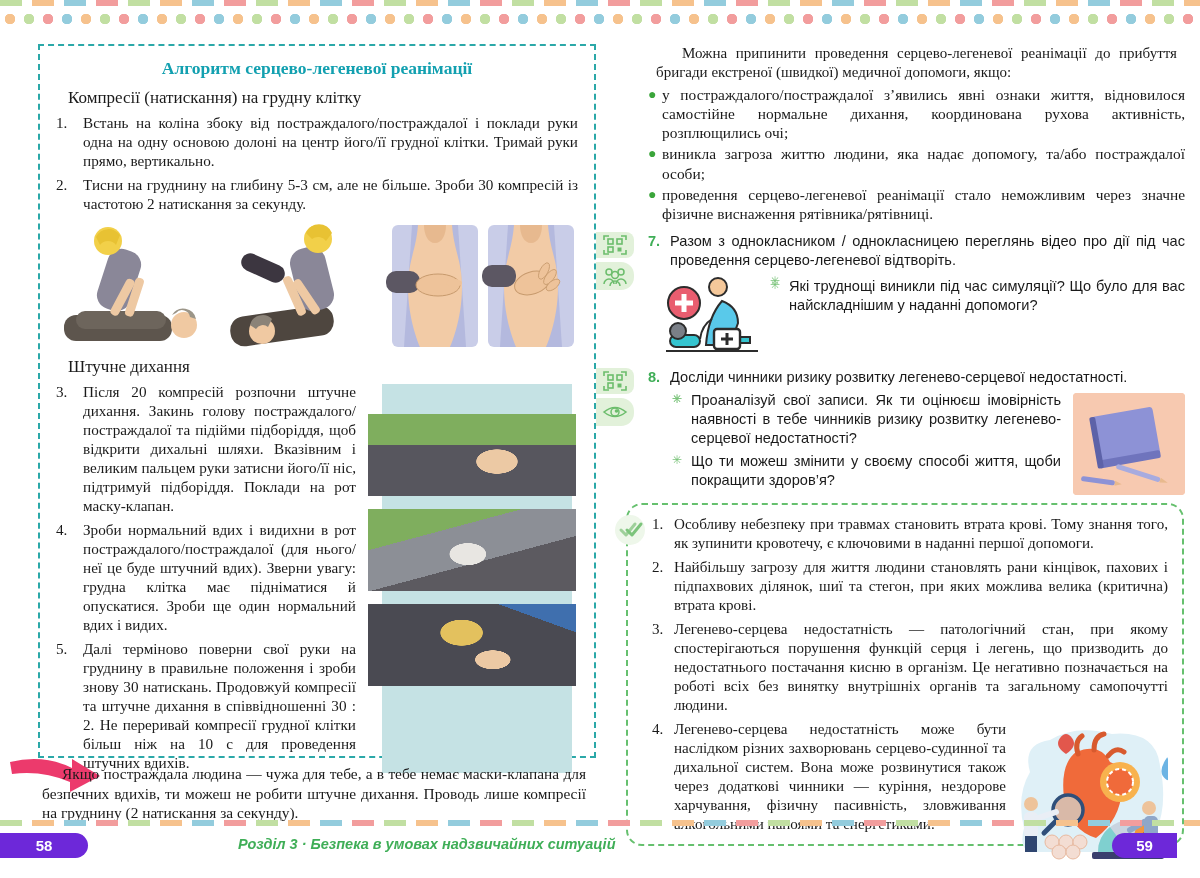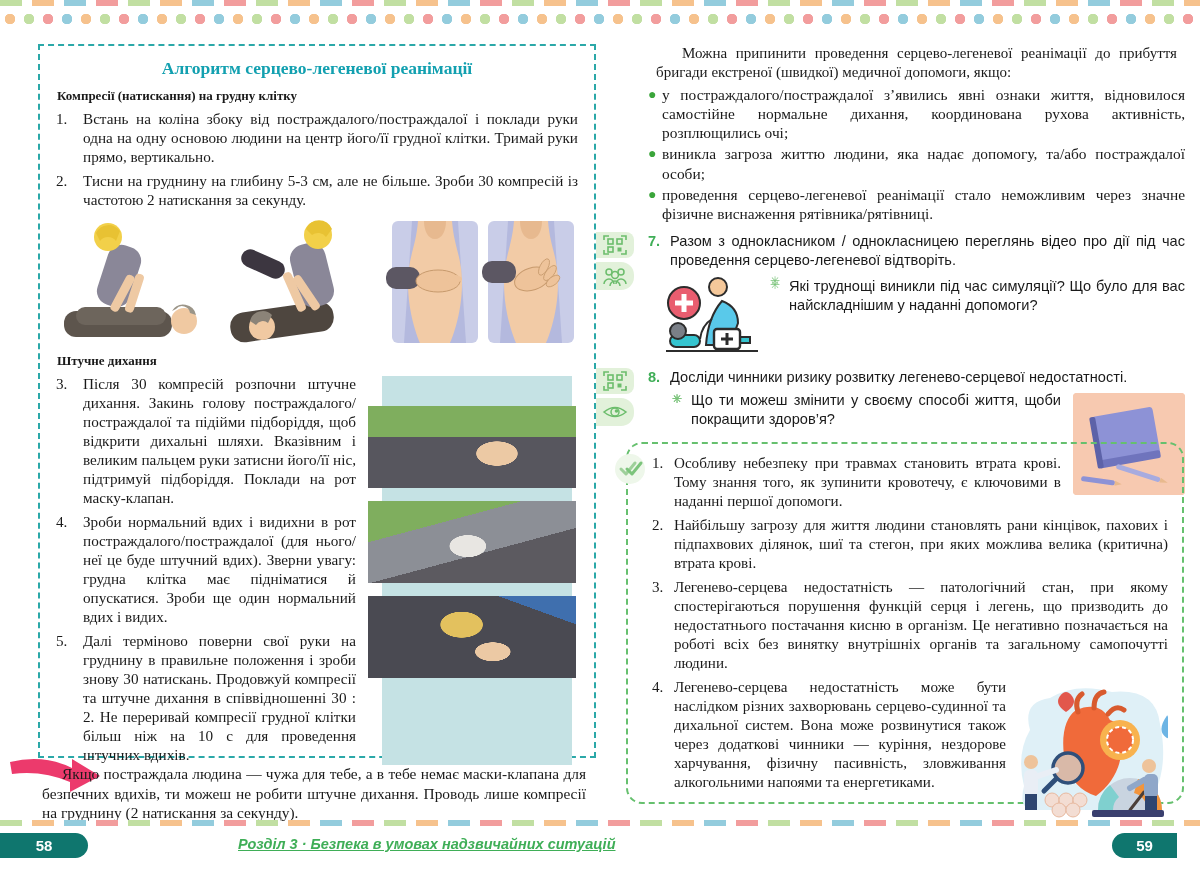--- a/index.html
+++ b/index.html
@@ -29,44 +29,44 @@
       linear-gradient(90deg,#f6c28d 0 22px,transparent 22px),
       linear-gradient(90deg,#93ccdd 0 22px,transparent 22px),
       linear-gradient(90deg,#f29d9d 0 22px,transparent 22px);
     background-size:128px 6px;background-repeat:repeat-x;
     background-position:0 0,32px 0,64px 0,96px 0;}
 
   
   .algo-box{position:absolute;left:38px;top:44px;width:558px;height:714px;
     border:2px dashed #2ba8a8;box-sizing:border-box;padding:6px 16px 8px;background:#fff;}
   .algo-title{font-size:17.5px;font-weight:bold;color:#12a0b0;text-align:center;margin:6px 0 9px;}
-  .sec-head{font-size:13px;font-weight:bold;margin:0 1px 5px;}
+  .sec-head{font-size:17px;font-weight:normal;margin:0 12px 5px;}
   .item{display:flex;font-size:15.2px;line-height:1.25;text-align:justify;margin-bottom:5px;}
   .item .num{flex:0 0 27px;font-weight:normal;}
   .illus-row{margin:6px 0 2px;}
   .two-col{display:flex;gap:10px;}
   .col-text{width:300px;}
   .col-media{flex:1;position:relative;}
   .teal-band{position:absolute;left:16px;right:6px;top:2px;bottom:4px;background:#c5e2e4;}
   .photo{position:relative;height:82px;margin:13px 2px 0;}
   .photo.first{margin-top:32px;}
 
   
   .note{position:absolute;left:42px;top:764px;width:544px;font-size:15.4px;line-height:1.28;
         text-indent:20px;text-align:justify;}
   .note-arrow{position:absolute;left:10px;top:752px;width:90px;height:44px;}
 
   
-  .page-badge{position:absolute;top:833px;height:25px;background:#0f766e;color:#fff;
+  .page-badge{position:absolute;top:833px;height:25px;background:#6d28d9;color:#fff;
     font-family:"Liberation Sans",sans-serif;font-weight:bold;font-size:15px;
     display:flex;align-items:center;justify-content:center;}
   .badge-left{left:0;width:88px;border-radius:0 13px 13px 0;}
   .badge-right{left:1112px;width:65px;border-radius:13px 0 0 13px;}
   .footer-text{position:absolute;top:836px;color:#3fae57;font-style:italic;font-weight:bold;
-    font-size:14.5px;font-family:"Liberation Sans",sans-serif;text-decoration:underline;}
+    font-size:14.5px;font-family:"Liberation Sans",sans-serif;}
   .footer-left{left:238px;}
   .footer-right{left:660px;width:480px;text-align:center;}
 
   
   .right-col{position:absolute;left:648px;top:44px;width:537px;}
   .intro{font-size:15px;line-height:1.24;text-align:justify;text-indent:26px;margin:0 8px 4px;}
   .bullet{display:flex;font-size:15.4px;line-height:1.24;text-align:justify;margin-bottom:2px;}
   .bullet .b{flex:0 0 14px;color:#3aa53a;font-size:14px;padding-top:1px;}
 
   .task{position:relative;margin-top:9px;font-family:"Liberation Sans",sans-serif;
@@ -105,21 +105,21 @@
 
   <div class="top-dashes"></div>
   <div class="top-dots"></div>
 
   <div class="algo-box">
     <div class="algo-title">Алгоритм серцево-легеневої реанімації</div>
     <div class="sec-head">Компресії (натискання) на грудну клітку</div>
 
     <div class="item">
       <span class="num">1.</span>
-      <span>Встань на коліна збоку від постраждалого/постраждалої і поклади руки одна на одну основою людини на центр його/її грудної клітки. Тримай руки прямо, вертикально.</span>
+      <span>Встань на коліна збоку від постраждалого/постраждалої і поклади руки одна на одну основою долоні на центр його/її грудної клітки. Тримай руки прямо, вертикально.</span>
     </div>
     <div class="item">
       <span class="num">2.</span>
       <span>Тисни на груднину на глибину 5-3 см, але не більше. Зроби 30 компресій із частотою 2 натискання за секунду.</span>
     </div>
 
     <div class="illus-row">
       <svg width="524" height="132" viewBox="0 0 524 132">
 
         <g>
@@ -171,21 +171,21 @@
         </g>
       </svg>
     </div>
 
     <div class="sec-head">Штучне дихання</div>
 
     <div class="two-col">
       <div class="col-text">
         <div class="item">
           <span class="num">3.</span>
-          <span>Після 30 компресій розпочни штучне дихання. Закинь голову постраждалого/постраждалої та підійми підборіддя, щоб відкрити дихальні шляхи. Вказівним і великим пальцем руки затисни його/її ніс, підтримуй підборіддя. Поклади на рот маску-клапан.</span>
+          <span>Після 20 компресій розпочни штучне дихання. Закинь голову постраждалого/постраждалої та підійми підборіддя, щоб відкрити дихальні шляхи. Вказівним і великим пальцем руки затисни його/її ніс, підтримуй підборіддя. Поклади на рот маску-клапан.</span>
         </div>
         <div class="item">
           <span class="num">4.</span>
           <span>Зроби нормальний вдих і видихни в рот постраждалого/постраждалої (для нього/неї це буде штучний вдих). Зверни увагу: грудна клітка має підніматися й опускатися. Зроби ще один нормальний вдих і видих.</span>
         </div>
         <div class="item">
           <span class="num">5.</span>
           <span>Далі терміново поверни свої руки на груднину в правильне положення і зроби знову 30 натискань. Продовжуй компресії та штучне дихання в співвідношенні 30 : 2. Не переривай компресії грудної клітки більш ніж на 10 с для проведення штучних вдихів.</span>
         </div>
       </div>
@@ -330,20 +330,21 @@
               <rect x="8" y="86" width="34" height="5" rx="2.5" fill="#8d92d6"></rect>
               <path d="M42,86 l7,2.5 l-7,2.5 z" fill="#e8b98d"></path>
             </g>
           </svg>
         </div>
         <div class="sub">
           <span class="mark">✳</span>
         </div>
         <div class="sub">
           <span class="mark">✳</span>
+          <span>Проаналізуй свої записи. Як ти оцінюєш імовірність наявності в тебе чинників ризику розвитку легенево-серцевої недостатності?</span>
         </div>
         <div class="sub">
           <span class="mark">✳</span>
           <span>Що ти можеш змінити у своєму способі життя, щоби покращити здоров’я?</span>
         </div>
       </div>
     </div>
 
     <div class="summary-box">
       <svg class="check-badge" width="34" height="34" viewBox="0 0 34 34">

